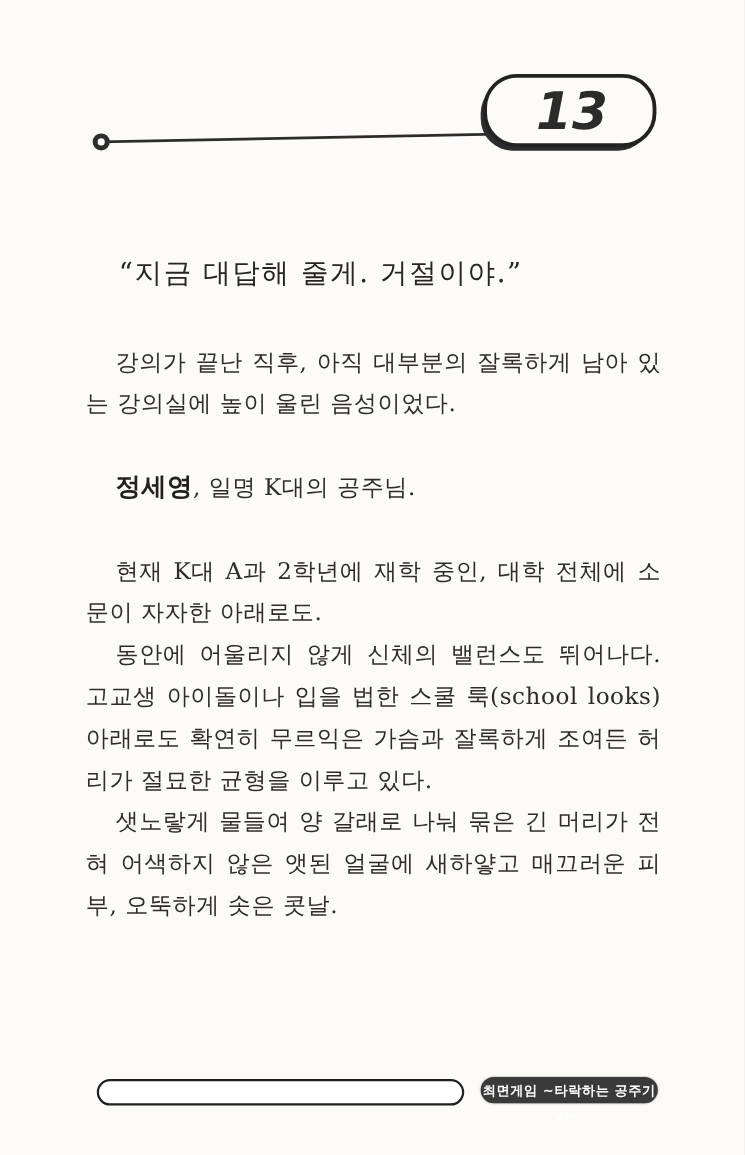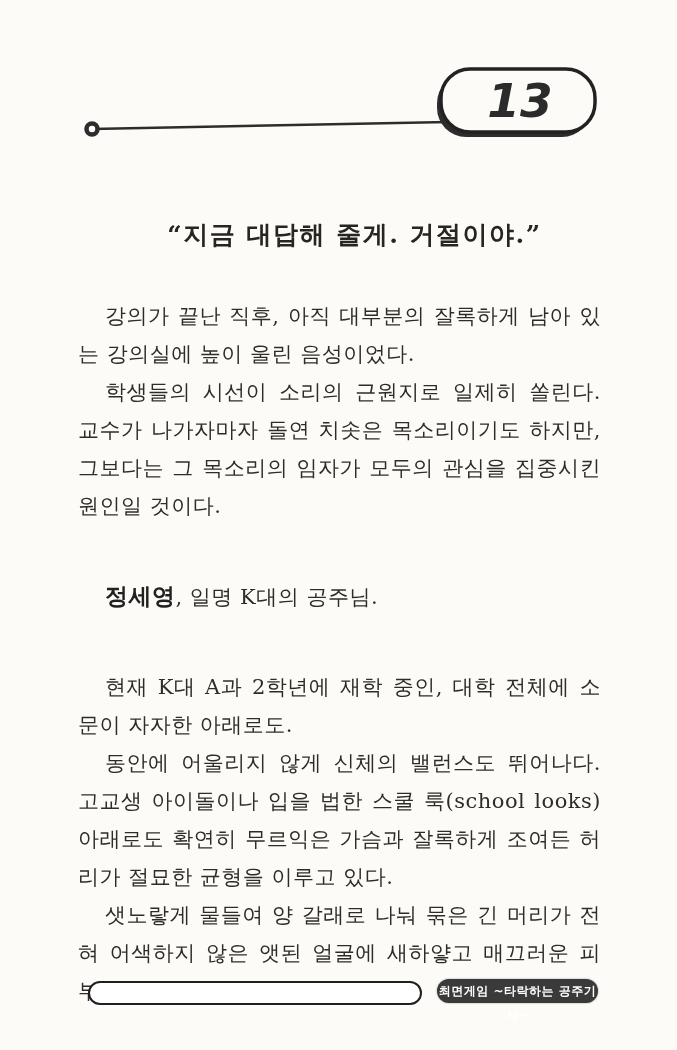--- a/index.html
+++ b/index.html
@@ -30,38 +30,37 @@
     font-weight: bold;
   }
   
   .content {
     position: absolute;
     left: 78px;
     top: 218px;
     width: 523px;
   }
   .quote-title {
-    margin: 0 0 46px 0;
+    margin: 13px 0 46px 0;
     padding-left: 30px;
     font-size: 25px;
-    font-weight: bold;
+    font-weight: normal;
     letter-spacing: 1.5px;
     color: #262522;
-    text-align: center;
   }
   .content p {
     margin: 0;
     font-size: 21px;
     line-height: 38px;
     text-align: justify;
     text-indent: 27px;
     word-break: break-all;
     letter-spacing: 0.5px;
   }
-  .content p.spaced { margin-top: 52px; }
+  .content p.spaced { margin-top: 38px; }
   .bold-name {
     font-weight: bold;
     font-size: 23px;
     color: #222120;
   }
   
   .footer-pill {
     position: absolute;
     left: 88px;
     top: 981px;
@@ -106,21 +105,20 @@
       <rect x="441" y="69" width="154" height="63" rx="29" fill="#fcfbf7" stroke="#222222" stroke-width="3.5"></rect>
       <text class="chapter-num-text" x="520" y="117" text-anchor="middle" font-size="47" fill="#2b2b2b">13</text>
     </svg>
   </div>
 
   <div class="content">
     <h1 class="quote-title">“지금 대답해 줄게. 거절이야.”</h1>
 
     <p>강의가 끝난 직후, 아직 대부분의 잘록하게 남아 있는 강의실에 높이 울린 음성이었다.</p>
 
-    <p>학생들의 시선이 소리의 근원지로 일제히 쏠린다. 교수가 나가자마자 돌연 치솟은 목소리이기도 하지만, 그보다는 그 목소리의 임자가 모두의 관심을 집중시킨 원인일 것이다.</p>
 
     <p class="spaced"><span class="bold-name">정세영</span><span>, 일명 K대의 공주님.</span></p>
 
     <p class="spaced">현재 K대 A과 2학년에 재학 중인, 대학 전체에 소문이 자자한 아래로도.</p>
 
     <p>동안에 어울리지 않게 신체의 밸런스도 뛰어나다. 고교생 아이돌이나 입을 법한 스쿨 룩(school looks) 아래로도 확연히 무르익은 가슴과 잘록하게 조여든 허리가 절묘한 균형을 이루고 있다.</p>
 
     <p>샛노랗게 물들여 양 갈래로 나눠 묶은 긴 머리가 전혀 어색하지 않은 앳된 얼굴에 새하얗고 매끄러운 피부, 오뚝하게 솟은 콧날.</p>
   </div>
 

